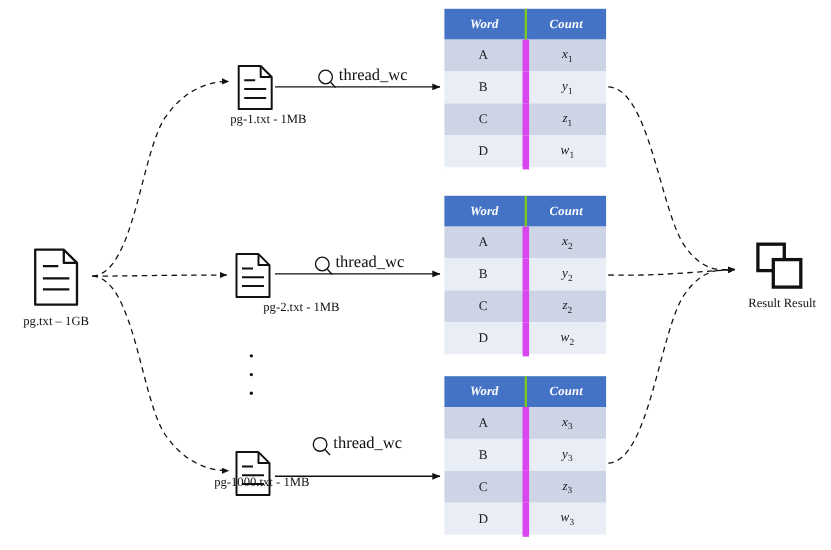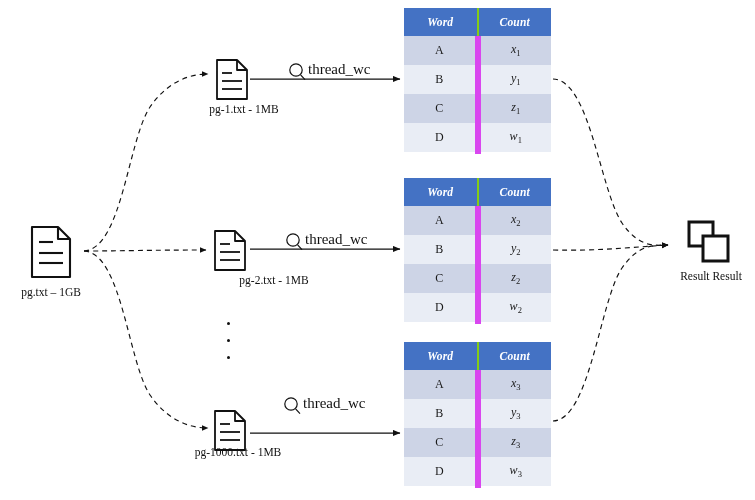--- a/index.html
+++ b/index.html
@@ -163,21 +163,21 @@
   </svg>
   <div class="lbl-center" style="left:230px; top:274px;margin-left:44px;">pg-2.txt - 1MB</div>
 
   <svg class="icon" style="left:212px; top:409px;" width="36" height="43" viewBox="0 0 36 43">
     <path d="M3,2 L23,2 L33,12 L33,41 L3,41 Z" fill="#ffffff" stroke="#111" stroke-width="1.8" stroke-linejoin="round"></path>
     <path d="M23,2 L23,12 L33,12" fill="none" stroke="#111" stroke-width="1.8" stroke-linejoin="round"></path>
     <line x1="8" y1="15" x2="18" y2="15" stroke="#111" stroke-width="1.8"></line>
     <line x1="8" y1="23" x2="28" y2="23" stroke="#111" stroke-width="1.8"></line>
     <line x1="8" y1="31" x2="28" y2="31" stroke="#111" stroke-width="1.8"></line>
   </svg>
-  <div class="lbl-center" style="left:238px; top:446px;">pg-1000.txt - 1MB</div>
+  <div class="lbl-center" style="left:238px; top:433px;">pg-1000.txt - 1MB</div>
 
   <div class="thread-lbl" style="left:308px; top:61px;">thread_wc</div>
   <div class="thread-lbl" style="left:305px; top:231px;">thread_wc</div>
   <div class="thread-lbl" style="left:303px; top:395px;">thread_wc</div>
 
   <div class="dots" style="left:227px; top:322px;">
     <div class="dot"></div>
     <div class="dot"></div>
     <div class="dot"></div>
   </div>

